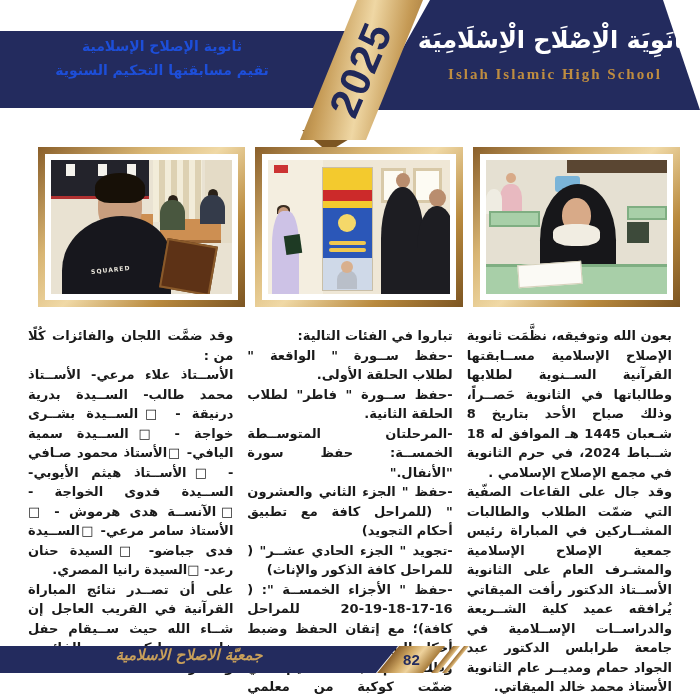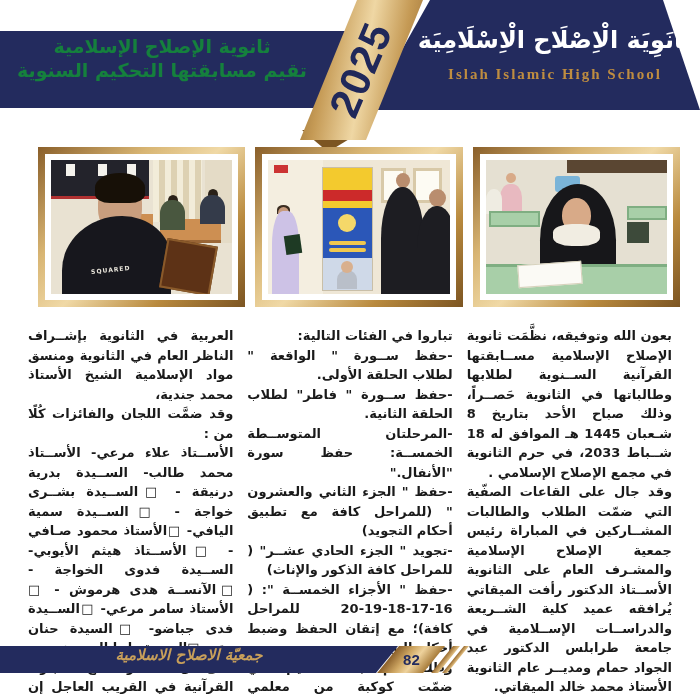--- a/index.html
+++ b/index.html
@@ -13,21 +13,21 @@
   .ribbon-tail{position:absolute;left:290px;top:0;width:140px;height:152px;
                clip-path:polygon(12px 130px,74px 130px,38px 152px);
                background:#7c5522;}
   .ribbon{position:absolute;left:290px;top:0;width:140px;height:140px;
           clip-path:polygon(67px 0,133px 0,76px 140px,10px 140px);
           background:linear-gradient(100deg,#7c5522 0%,#c59a55 28%,#efd7a4 52%,#c59a55 74%,#8a5f2a 100%);}
   .ribbon-year{position:absolute;left:71px;top:70px;transform:translate(-50%,-50%) rotate(-67deg);
                font-family:"Liberation Sans",sans-serif;font-weight:bold;font-size:42px;
                color:#20285a;letter-spacing:1px;}
   .hdr-left{position:absolute;left:12px;top:34px;width:300px;text-align:center;
-            color:#15803d;font-weight:bold;font-size:19px;line-height:24px;}
+            color:#1d4ed8;font-weight:bold;font-size:14px;line-height:24px;}
   .title-ar{position:absolute;left:412px;top:26px;width:286px;text-align:center;color:#ffffff;
             font-size:24px;font-weight:bold;white-space:nowrap;}
   .title-en{position:absolute;left:412px;top:66px;width:286px;text-align:center;color:#bf8d40;
             font-family:"Liberation Serif",serif;font-size:15px;font-weight:bold;letter-spacing:2px;
             white-space:nowrap;}
 
   
   .photos{position:absolute;left:38px;top:147px;width:642px;height:160px;display:flex;gap:10px;}
   .frame{margin:0;flex:1;background:linear-gradient(135deg,#8a5f2a,#d8b573 30%,#f0d9a6 50%,#b98a3e 75%,#7c5522);
          padding:7px;box-sizing:border-box;}
@@ -219,38 +219,37 @@
           <div class="book"></div>
         </div>
       </div>
     </figure>
 
   </section>
 
   <section class="article">
 
     <div class="col">
-      <p>بعون الله وتوفيقه، نظَّمَت ثانوية الإصلاح الإسلامية مســابقتها القرآنية الســنوية لطلابها وطالباتها في الثانوية حَصــراً، وذلك صباح الأحد بتاريخ 8 شـعبان 1445 هـ الموافق له 18 شــباط 2033، في حرم الثانوية في مجمع الإصلاح الإسلامي .</p>
+      <p>بعون الله وتوفيقه، نظَّمَت ثانوية الإصلاح الإسلامية مســابقتها القرآنية الســنوية لطلابها وطالباتها في الثانوية حَصــراً، وذلك صباح الأحد بتاريخ 8 شـعبان 1445 هـ الموافق له 18 شــباط 2024، في حرم الثانوية في مجمع الإصلاح الإسلامي .</p>
       <p>وقد جال على القاعات الصفّية التي ضمّت الطلاب والطالبات المشــاركين في المباراة رئيس جمعية الإصلاح الإسلامية والمشـرف العام على الثانوية الأســتاذ الدكتور رأفت الميقاتي يُرافقه عميد كلية الشــريعة والدراســات الإســلامية في جامعة طرابلس الدكتور عبد الجواد حمام ومديــر عام الثانوية الأستاذ محمد خالد الميقاتي.</p>
       <p>شــارك في المباراة 248 طالبًا وطالبة من مختلف المراحل الدراســية في الثانوية</p>
     </div>
 
     <div class="col">
       <p>تباروا في الفئات التالية:</p>
       <p>-حفظ ســورة " الواقعة " لطلاب الحلقة الأولى.</p>
       <p>-حفظ ســورة " فاطر" لطلاب الحلقة الثانية.</p>
       <p>-المرحلتان المتوســطة الخمســة: حفظ سورة "الأنفال."</p>
       <p>-حفظ " الجزء الثاني والعشرون " (للمراحل كافة مع تطبيق أحكام التجويد)</p>
       <p>-تجويد " الجزء الحادي عشــر" ( للمراحل كافة الذكور والإناث)</p>
       <p>-حفظ " الأجزاء الخمســة ": ( 16-17-18-19-20 للمراحل كافة)؛ مع إتقان الحفظ وضبط أحكام التجويد،</p>
       <p>وذلك أمام لجنة التحكيم التي ضمّت كوكبة من معلمي ومعلمات الإســلاميات واللغة</p>
     </div>
 
     <div class="col">
-      <p>العربية في الثانوية بإشــراف الناظر العام في الثانوية ومنسق مواد الإسلامية الشيخ الأستاذ محمد جندية،</p>
       <p>وقد ضمَّت اللجان والفائزات كُلًا من :</p>
       <p>الأســتاذ علاء مرعي- الأســتاذ محمد طالب- الســيدة بدرية درنيقة - □الســيدة بشــرى خواجة - □الســيدة سمية اليافي- □الأستاذ محمود صـافي - □الأســتاذ هيثم الأيوبي- الســيدة فدوى الخواجة - □الآنســة هدى هرموش - □ الأستاذ سامر مرعي- □الســيدة فدى جباضو- □السيدة حنان رعد- □السيدة رانيا المصري.</p>
       <p>على أن تصــدر نتائج المباراة القرآنية في القريب العاجل إن شــاء الله حيث ســيقام حفل خاص لتكريم الفائزين والفائزات.</p>
     </div>
 
   </section>
 
   <footer>
     <div class="footer-bar">
       <span class="footer-org">جمعيّة الاصلاح الاسلامية</span>

